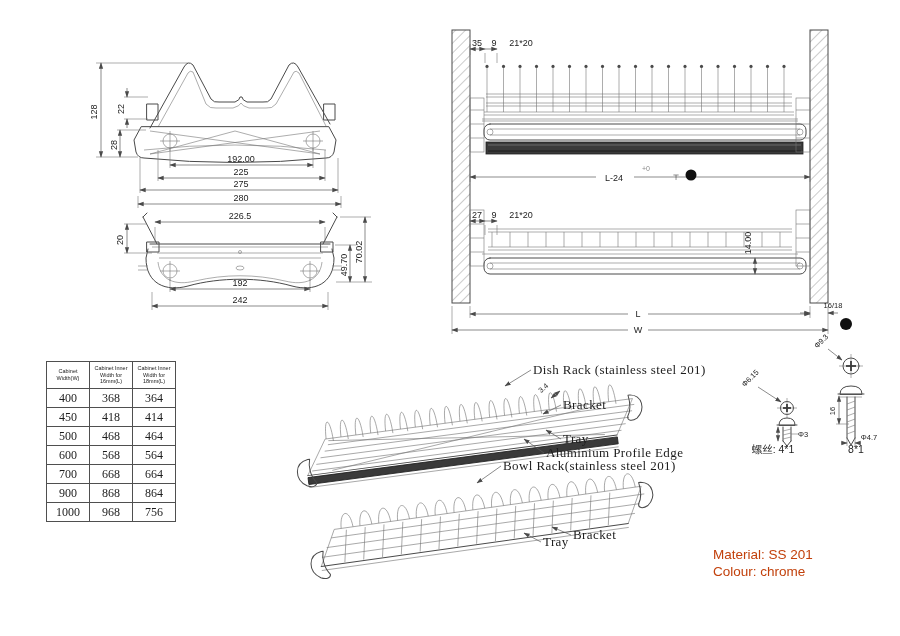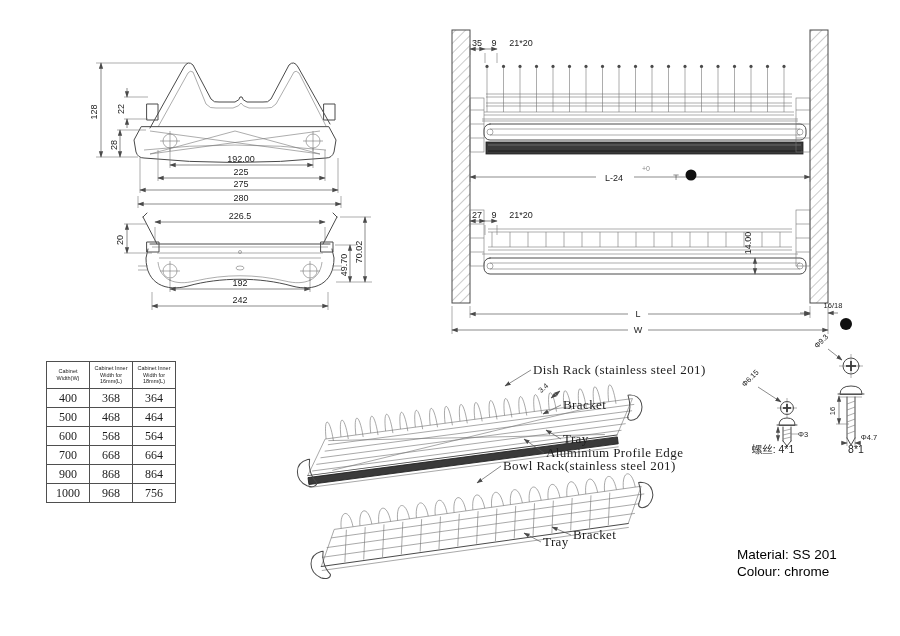--- a/index.html
+++ b/index.html
@@ -27,22 +27,22 @@
   
   .spec-table { position:absolute; left:46px; top:361px; border-collapse:collapse;
                 table-layout:fixed; }
   .spec-table th, .spec-table td { border:1px solid #4f4f4f; text-align:center;
                 vertical-align:middle; padding:0; }
   .spec-table th { width:42px; height:26px; font-size:5.5px; font-weight:normal;
                 line-height:1.2; color:#222; font-family:"Liberation Sans",sans-serif; }
   .spec-table td { height:18px; font-size:12px; color:#1c1c1c;
                 font-family:"Liberation Serif", serif; }
 
-  .material-note { position:absolute; left:737px; top:547px; font-size:13.5px;
-                color:#000000; line-height:1.25; }
+  .material-note { position:absolute; left:713px; top:547px; font-size:13.5px;
+                color:#c2410c; line-height:1.25; }
 </style>
 </head>
 <body>
 
 <svg class="canvas" width="900" height="636" viewBox="0 0 900 636">
   <defs>
     <marker id="arr" viewBox="0 0 10 10" refX="9" refY="5" markerWidth="9" markerHeight="9" orient="auto-start-reverse">
       <path d="M0,1.6 L10,5 L0,8.4 z" fill="#4a4a4a"></path>
     </marker>
     <pattern id="hatch" width="7" height="7" patternUnits="userSpaceOnUse" patternTransform="rotate(45)">
@@ -482,20 +482,25 @@
       <th>Cabinet Inner Width for 18mm(L)</th>
     </tr>
   </thead>
   <tbody>
     <tr>
       <td>400</td>
       <td>368</td>
       <td>364</td>
     </tr>
     <tr>
+      <td>450</td>
+      <td>418</td>
+      <td>414</td>
+    </tr>
+    <tr>
       <td>500</td>
       <td>468</td>
       <td>464</td>
     </tr>
     <tr>
       <td>600</td>
       <td>568</td>
       <td>564</td>
     </tr>
     <tr>

